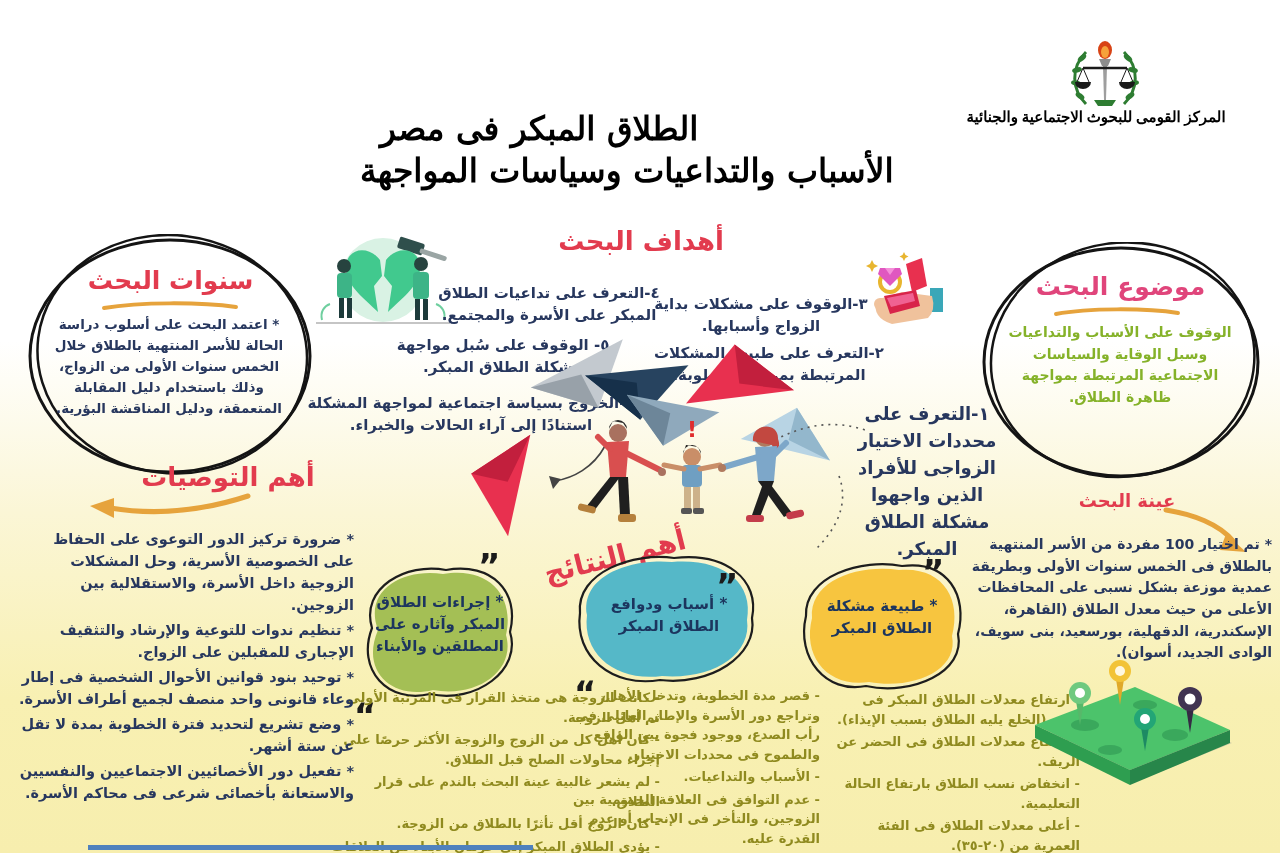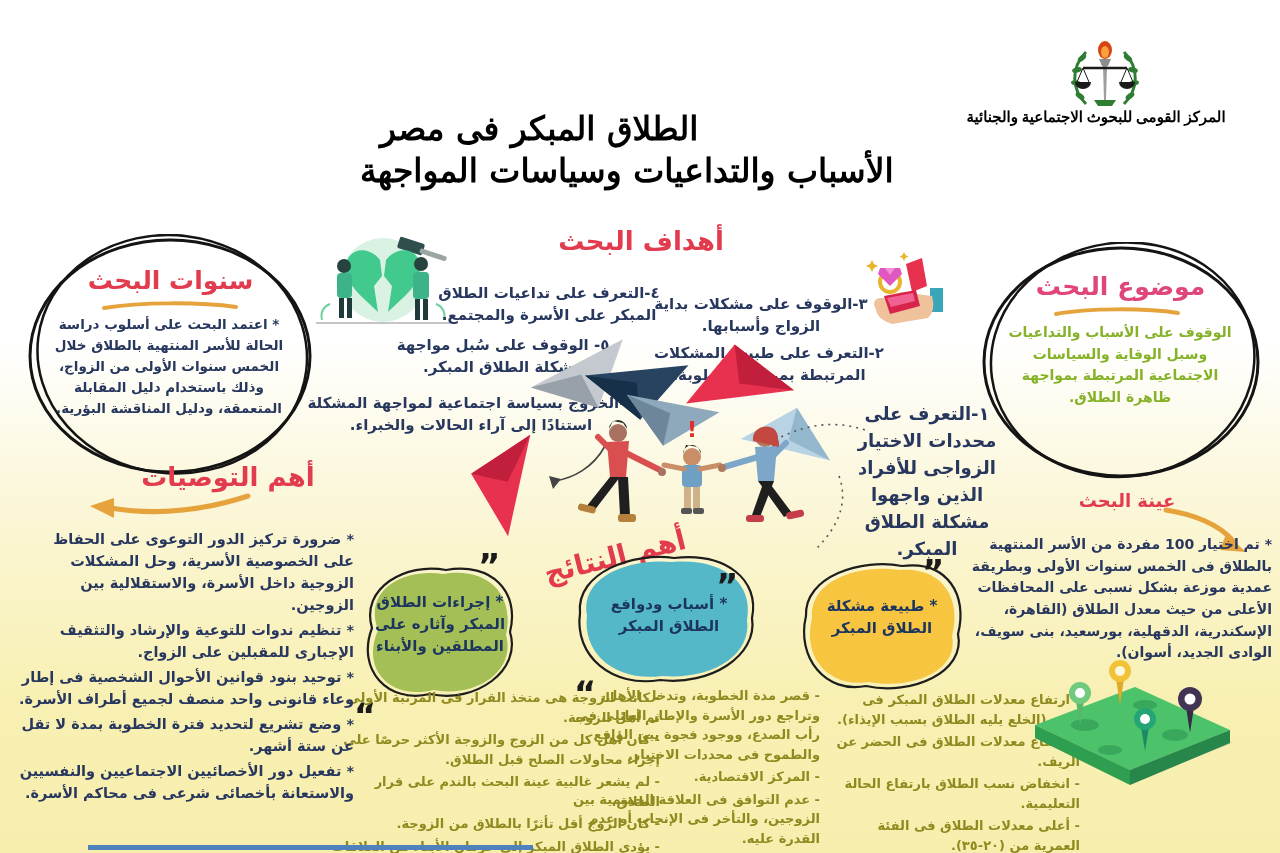--- a/index.html
+++ b/index.html
@@ -211,21 +211,21 @@
 
   <div class="abs olive rtl right" style="left:330px;top:688px;width:330px;font-size:13px;">
     <div class="colitem">- كانت الزوجة هى متخذ القرار فى المرتبة الأولى ثم أهل الزوجة.</div>
     <div class="colitem">- كان أهل كل من الزوج والزوجة الأكثر حرصًا على إجراء محاولات الصلح قبل الطلاق.</div>
     <div class="colitem">- لم يشعر غالبية عينة البحث بالندم على قرار الطلاق.</div>
     <div class="colitem">- كان الزوج أقل تأثرًا بالطلاق من الزوجة.</div>
     <div class="colitem">- يؤدى الطلاق المبكر إلى حرمان الأبناء من العلاقات الأسرية السوية.</div>
   </div>
   <div class="abs olive rtl right" style="left:570px;top:686px;width:250px;font-size:13px;">
     <div class="colitem">- قصر مدة الخطوبة، وتدخل الأهل، وتراجع دور الأسرة والإطار العائلى فى رأب الصدع، ووجود فجوة بين الواقع والطموح فى محددات الاختيار.</div>
-    <div class="colitem">- المركز الاقتصادية.</div>
+    <div class="colitem">- الأسباب والتداعيات.</div>
     <div class="colitem">- عدم التوافق فى العلاقة الحميمية بين الزوجين، والتأخر فى الإنجاب أو عدم القدرة عليه.</div>
     <div class="colitem">- الفروق الثقافية، وإدمان الزوج للمخدرات، والخيانة الزوجية، وكذب الزوج، والزواج بثانية دون علم الأولى.</div>
   </div>
   <div class="abs olive rtl right" style="left:832px;top:690px;width:248px;font-size:13px;">
     <div class="colitem">- ارتفاع معدلات الطلاق المبكر فى مصر (الخلع يليه الطلاق بسبب الإيذاء).</div>
     <div class="colitem">- ارتفاع معدلات الطلاق فى الحضر عن الريف.</div>
     <div class="colitem">- انخفاض نسب الطلاق بارتفاع الحالة التعليمية.</div>
     <div class="colitem">- أعلى معدلات الطلاق فى الفئة العمرية من (٢٠-٣٥).</div>
   </div>
 

